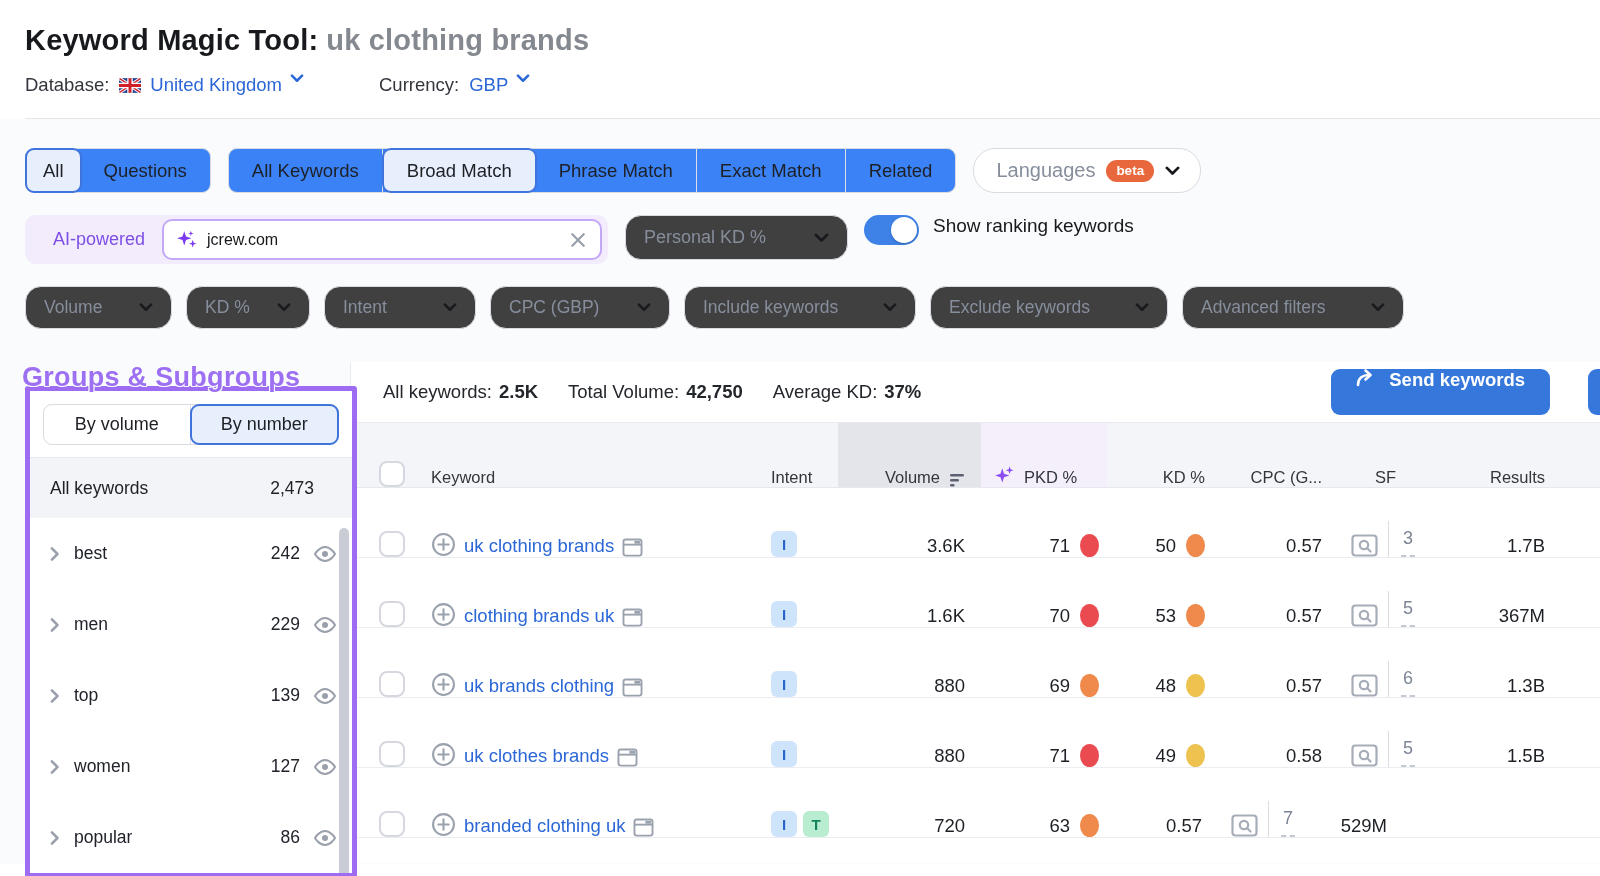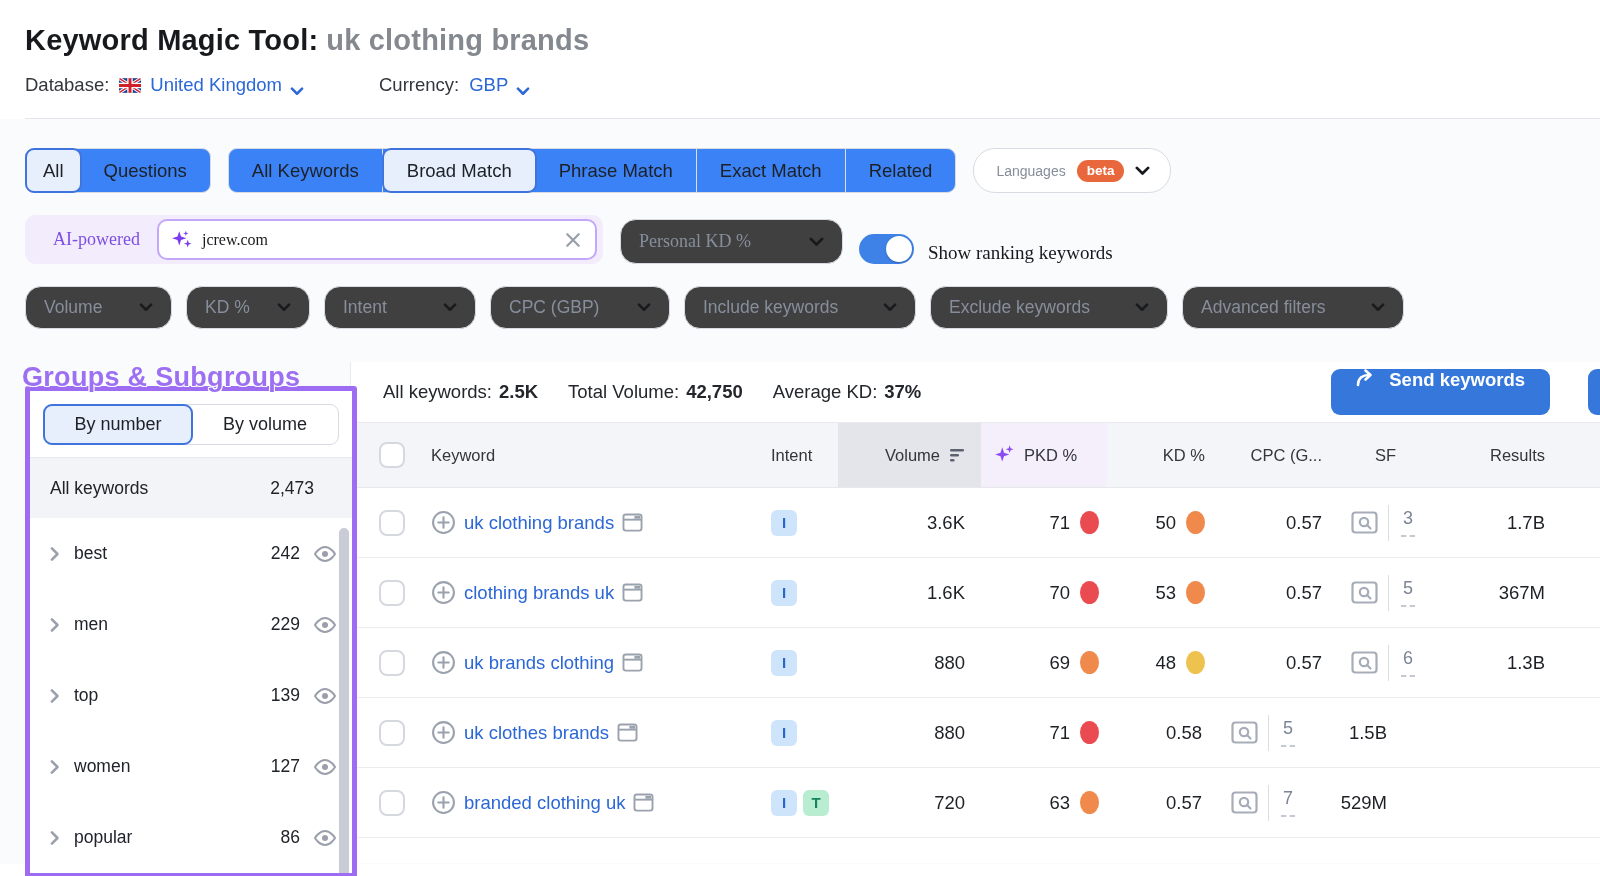--- a/index.html
+++ b/index.html
@@ -5,42 +5,42 @@
   * { margin:0; padding:0; box-sizing:border-box; }
   html,body { width:1600px; height:876px; overflow:hidden; background:#fff;
     font-family:"Liberation Sans","DejaVu Sans",sans-serif; color:#1d2025; }
 
   
   .hdr { padding:24px 0 0 25px; background:#fff; }
   .hdr h1 { font-size:29px; font-weight:700; color:#17191c; letter-spacing:.2px; }
   .hdr h1 .query { color:#84888f; margin-left:8px; }
   .meta-row { display:flex; align-items:center; margin-top:17px; font-size:18.5px; color:#33363c; padding-bottom:22px; }
   .meta-label { margin-right:10px; }
-  .meta-link { display:inline-flex; align-items:flex-end; gap:8px; color:#2b67d6; cursor:pointer; }
+  .meta-link { display:inline-flex; align-items:flex-start; gap:8px; color:#2b67d6; cursor:pointer; }
   .flag-wrap { display:inline-flex; border-radius:2px; overflow:hidden; margin-right:9px; line-height:0; }
   .currency-gap { margin-left:75px; }
   .chev { flex:0 0 auto; }
   .hdr-divider { border-bottom:1px solid #e4e5e9; }
 
   
   .content { background:#fafbfc; height:745px; padding-top:29px; position:relative; }
 
   
   .tabs-row { display:flex; align-items:center; gap:17px; padding-left:25px; }
   .seg-group { display:flex; background:#3b82f6; border:1px solid #d8dbe1; border-radius:9px; height:45px; }
   .seg { display:flex; align-items:center; padding:0 23px; font-size:18.5px; color:#1d2025; border-right:1px solid #dcdfe4; cursor:pointer; white-space:nowrap; }
   .seg:last-child { border-right:none; }
   .seg.narrow { padding:0 16px; }
   .seg.active { background:#e7effc; border:2px solid #3f74dd; border-radius:9px; margin:-1px; z-index:1; border-right:2px solid #3f74dd; }
   .lang-btn { display:flex; align-items:center; gap:11px; background:#fff; border:1px solid #d8dbe1; border-radius:22px; height:45px; padding:0 20px 0 22px; cursor:pointer; }
-  .lang-label { font-size:14px; color:#868e9c; }
+  .lang-label { font-size:20px; color:#868e9c; }
   .beta-badge { background:#e8673c; color:#fff; font-size:13.5px; font-weight:700; padding:3px 10px 4px; border-radius:11px; }
 
   
-  .search-row { display:flex; align-items:flex-end; margin:22px 0 0 25px;font-family:Liberation Serif, serif; }
+  .search-row { display:flex; align-items:flex-start; margin:22px 0 0 25px; }
   .ai-wrap { display:flex; align-items:center; background:#f2ecfd; border-radius:11px; padding:5px 6px 5px 0; height:49px; }
   .ai-label { color:#7d4ee4; font-size:18px; padding:0 17px 0 28px; }
   .kw-input { display:flex; align-items:center; background:#fff; border:2px solid #c3a8f8; border-radius:10px; height:41px; width:440px; padding:0 14px 0 12px; }
   .kw-input .txt { font-size:16px; color:#17191c; margin-left:9px; flex:1; }
   .dd-btn { display:flex; align-items:center; justify-content:space-between; background:#404040; border:1px solid #d8dbe1; border-radius:16px; height:45px; padding:0 18px; cursor:pointer; color:#868e9c; font-size:18px; white-space:nowrap; }
   .personal-kd { width:223px; margin-left:17px; }
   .toggle { width:55px; height:30px; border-radius:15px; background:#3e82e7; position:relative; margin-left:16px; cursor:pointer; flex:0 0 auto; }
   .toggle .knob { position:absolute; top:2px; right:2px; width:26px; height:26px; border-radius:50%; background:#fff; box-shadow:0 1px 2px rgba(0,0,0,.25); }
   .toggle-label { font-size:19px; color:#17191c; margin-left:14px; }
 
@@ -69,21 +69,21 @@
   .main-panel { margin-left:350px; margin-top:33px; height:501px; background:#fff; border-left:1px solid #e9eaee; position:relative; }
   .stats-bar { height:60px; display:flex; align-items:center; padding:0 50px 0 32px; position:relative; }
   .stat { font-size:18.5px; color:#23262b; margin-right:30px; white-space:nowrap; }
   .stat b { font-weight:700; margin-left:7px; }
   .send-btn { margin-left:auto; display:flex; align-items:flex-start; gap:12px; background:#3677dc; color:#fff; border:none; height:46px; padding:0 25px; border-radius:9px; font-size:18.5px; font-weight:600; cursor:pointer; font-family:inherit; }
   .partial-btn { position:absolute; right:0; top:7px; width:12px; height:46px; background:#3677dc; border-radius:9px 0 0 9px; cursor:pointer; }
 
   .t-row { display:grid; grid-template-columns:80px 315px 92px 143px 126px 110px 120px 105px 1fr; align-items:stretch; }
   .t-head { background:#f4f5f8; height:66px; border-top:1px solid #e9eaee; border-bottom:1px solid #e6e8ec; font-size:16.5px; color:#33363c; }
   .t-body-row { height:70px; border-bottom:1px solid #ecedf1; font-size:18.5px; }
-  .cell { display:flex; align-items:center; }
+  .cell { display:flex; align-items:flex-end; }
   .c-check { padding-left:28px; }
   .c-key { gap:8px; }
   .c-int { padding-left:25px; gap:6px; }
   .c-vol { justify-content:flex-end; padding-right:16px; }
   .c-pkd { justify-content:flex-end; padding-right:8px; gap:10px; }
   .c-kd  { justify-content:flex-end; padding-right:12px; gap:10px; }
   .c-cpc { justify-content:flex-end; padding-right:15px; }
   .c-sf  { padding-left:14px; }
   .c-res { justify-content:flex-end; padding-right:55px; }
   .th-vol { background:#e4e5eb; }
@@ -227,22 +227,22 @@
           <path d="M1.5 1.5 L6 6 L10.5 1.5" fill="none" stroke="currentColor" stroke-width="2.2" stroke-linecap="round" stroke-linejoin="round"></path>
         </svg>
       </div>
   </div>
 
   <div class="workspace">
     <div class="annotation">Groups &amp; Subgroups</div>
 
     <div class="sidebar-box">
       <div class="side-seg">
+        <div class="seg">By volume</div>
         <div class="seg active">By number</div>
-        <div class="seg">By volume</div>
       </div>
       <div class="side-divider"></div>
       <div class="all-row">
         <span>All keywords</span>
         <span>2,473</span>
       </div>
       <div class="group-list">
         <div class="group-item">
           <svg width="10" height="16" viewBox="0 0 8 12">
               <path d="M1.5 1.5 L6 6 L1.5 10.5" fill="none" stroke="#9aa0ab" stroke-width="2" stroke-linecap="round" stroke-linejoin="round"></path>
@@ -516,20 +516,24 @@
         <div class="cell c-int">
             <span class="intent-badge i">I</span>
           </div>
         <div class="cell c-vol">
             <span>880</span>
           </div>
         <div class="cell c-pkd">
             <span>71</span>
             <span class="dot" data-color="red"></span>
           </div>
+        <div class="cell c-kd">
+            <span>49</span>
+            <span class="dot" data-color="yellow"></span>
+          </div>
         <div class="cell c-cpc">
             <span>0.58</span>
           </div>
         <div class="cell c-sf">
           <svg width="27" height="23" viewBox="0 0 27 23">
               <rect x="1.5" y="1.5" width="24" height="20" rx="3" fill="none" stroke="#a7adb8" stroke-width="2.2"></rect>
               <circle cx="13" cy="11" r="4.2" fill="none" stroke="#a7adb8" stroke-width="2.2"></circle>
               <line x1="16" y1="14" x2="19.5" y2="17.5" stroke="#a7adb8" stroke-width="2.2" stroke-linecap="round"></line>
             </svg>
           <span class="sf-divider"></span>

